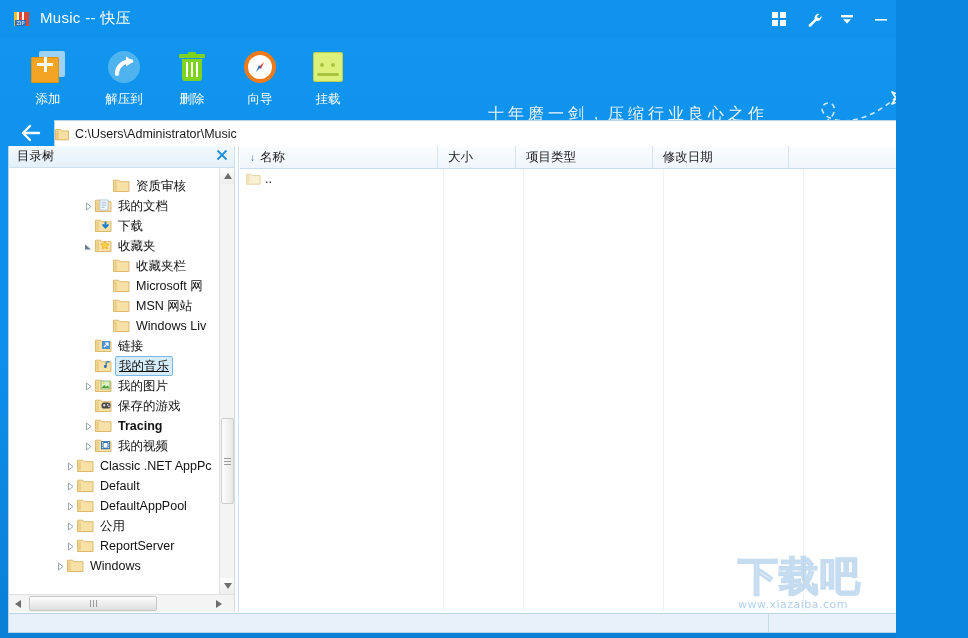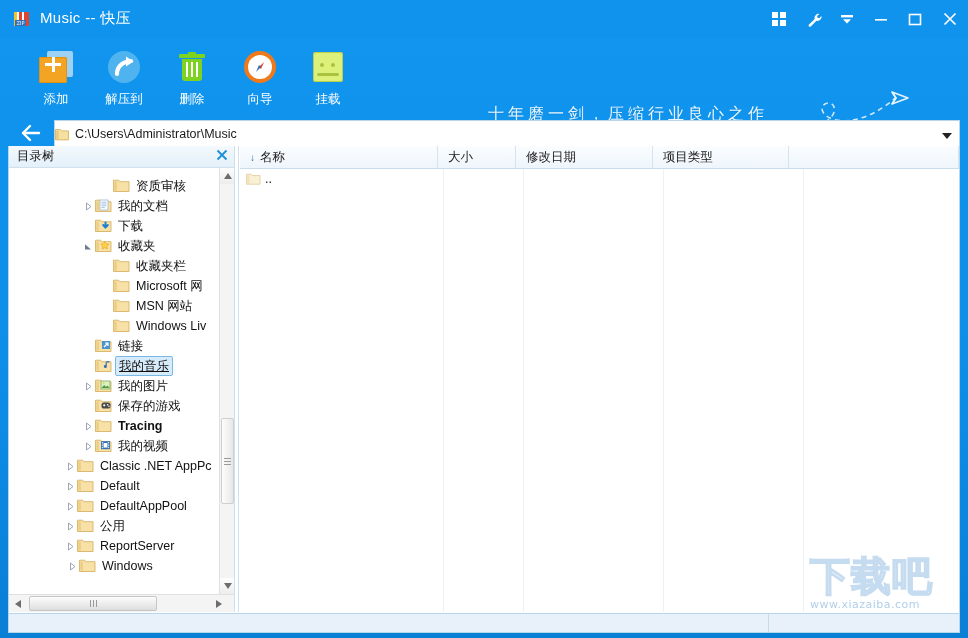--- a/index.html
+++ b/index.html
@@ -6,21 +6,21 @@
   html, body { margin:0; padding:0; }
   body {
     width: 968px; height: 638px;
     font-family: "Liberation Sans", "DejaVu Sans", sans-serif;
     font-size: 12px;
     background: #0a86e0;
     overflow: hidden;
     position: relative;
   }
   .window {
-    position:absolute; left:0; top:0; width:968px; height:638px;
+    position:absolute; left:0; top:0; width:896px; height:638px;
     background: linear-gradient(to bottom, #1196ef 0%, #0d8de8 60%, #0a7fd6 100%);
     overflow:hidden;
   }
   
   .titlebar {
     position:absolute; left:0; top:0; width:968px; height:38px;
     background:#0f93ec;
   }
   .title-icon {
     position:absolute; left:12px; top:9px; width:20px; height:20px;
@@ -213,21 +213,21 @@
       <div class="tb-btn wide close">
         <svg width="14" height="14" viewBox="0 0 14 14">
           <path d="M1.5 1.5 L12.5 12.5 M12.5 1.5 L1.5 12.5" stroke="#ffffff" stroke-width="1.7" fill="none"></path>
         </svg>
       </div>
     </div>
   </div>
 
   <div class="toolbar">
 
-    <div class="tool" style="left:22px;">
+    <div class="tool" style="left:14px;">
       <div class="glyph">
         <span class="ic-add">
           <span class="back"></span>
           <span class="front"></span>
           <span class="plus-h"></span>
           <span class="plus-v"></span>
         </span>
       </div>
       <div class="lbl">添加</div>
     </div>
@@ -540,21 +540,21 @@
                 <svg width="9" height="9" viewBox="0 0 9 9">
                   <path d="M2.5 1 L7 4.5 L2.5 8 Z" fill="none" stroke="#9aa7b2" stroke-width="1"></path>
                 </svg>
               </span>
               <span class="ico"><svg width="17" height="14" viewBox="0 0 17 14">
                   <path d="M0.5 2.2 h5.2 l1.1 1.5 h9.2 v9.8 h-15.5 z" fill="#f8e1a6" stroke="#d4ab55" stroke-width="0.8"></path>
                   <rect x="1.3" y="3.4" width="2.6" height="9.2" fill="#eccf87"></rect>
                 </svg></span>
               <span class="lbl">ReportServer</span>
             </div>
-            <div class="tnode" style="padding-left: 56px;">
+            <div class="tnode" style="padding-left: 44px;">
               <span class="arrow">
                 <svg width="9" height="9" viewBox="0 0 9 9">
                   <path d="M2.5 1 L7 4.5 L2.5 8 Z" fill="none" stroke="#9aa7b2" stroke-width="1"></path>
                 </svg>
               </span>
               <span class="ico"><svg width="17" height="14" viewBox="0 0 17 14">
                   <path d="M0.5 2.2 h5.2 l1.1 1.5 h9.2 v9.8 h-15.5 z" fill="#f8e1a6" stroke="#d4ab55" stroke-width="0.8"></path>
                   <rect x="1.3" y="3.4" width="2.6" height="9.2" fill="#eccf87"></rect>
                 </svg></span>
               <span class="lbl">Windows</span>
@@ -600,24 +600,24 @@
     <div class="list-panel">
       <div class="lhead" id="list-head">
           <div class="col" style="width: 203px;">
             <span class="sort">↓</span>
             <span>名称</span>
           </div>
           <div class="col" style="width: 80px;">
             <span>大小</span>
           </div>
           <div class="col" style="width: 140px;">
+            <span>项目类型</span>
+          </div>
+          <div class="col" style="width: 140px;">
             <span>修改日期</span>
-          </div>
-          <div class="col" style="width: 140px;">
-            <span>项目类型</span>
           </div>
           <div class="col" style="width: 174px;">
             <span></span>
           </div>
         </div>
       <div class="rows" id="list-rows">
           <div class="colsep" style="left: 203px; top: 0px; bottom: 0px;"></div>
           <div class="colsep" style="left: 283px; top: 0px; bottom: 0px;"></div>
           <div class="colsep" style="left: 423px; top: 0px; bottom: 0px;"></div>
           <div class="colsep" style="left: 563px; top: 0px; bottom: 0px;"></div>

